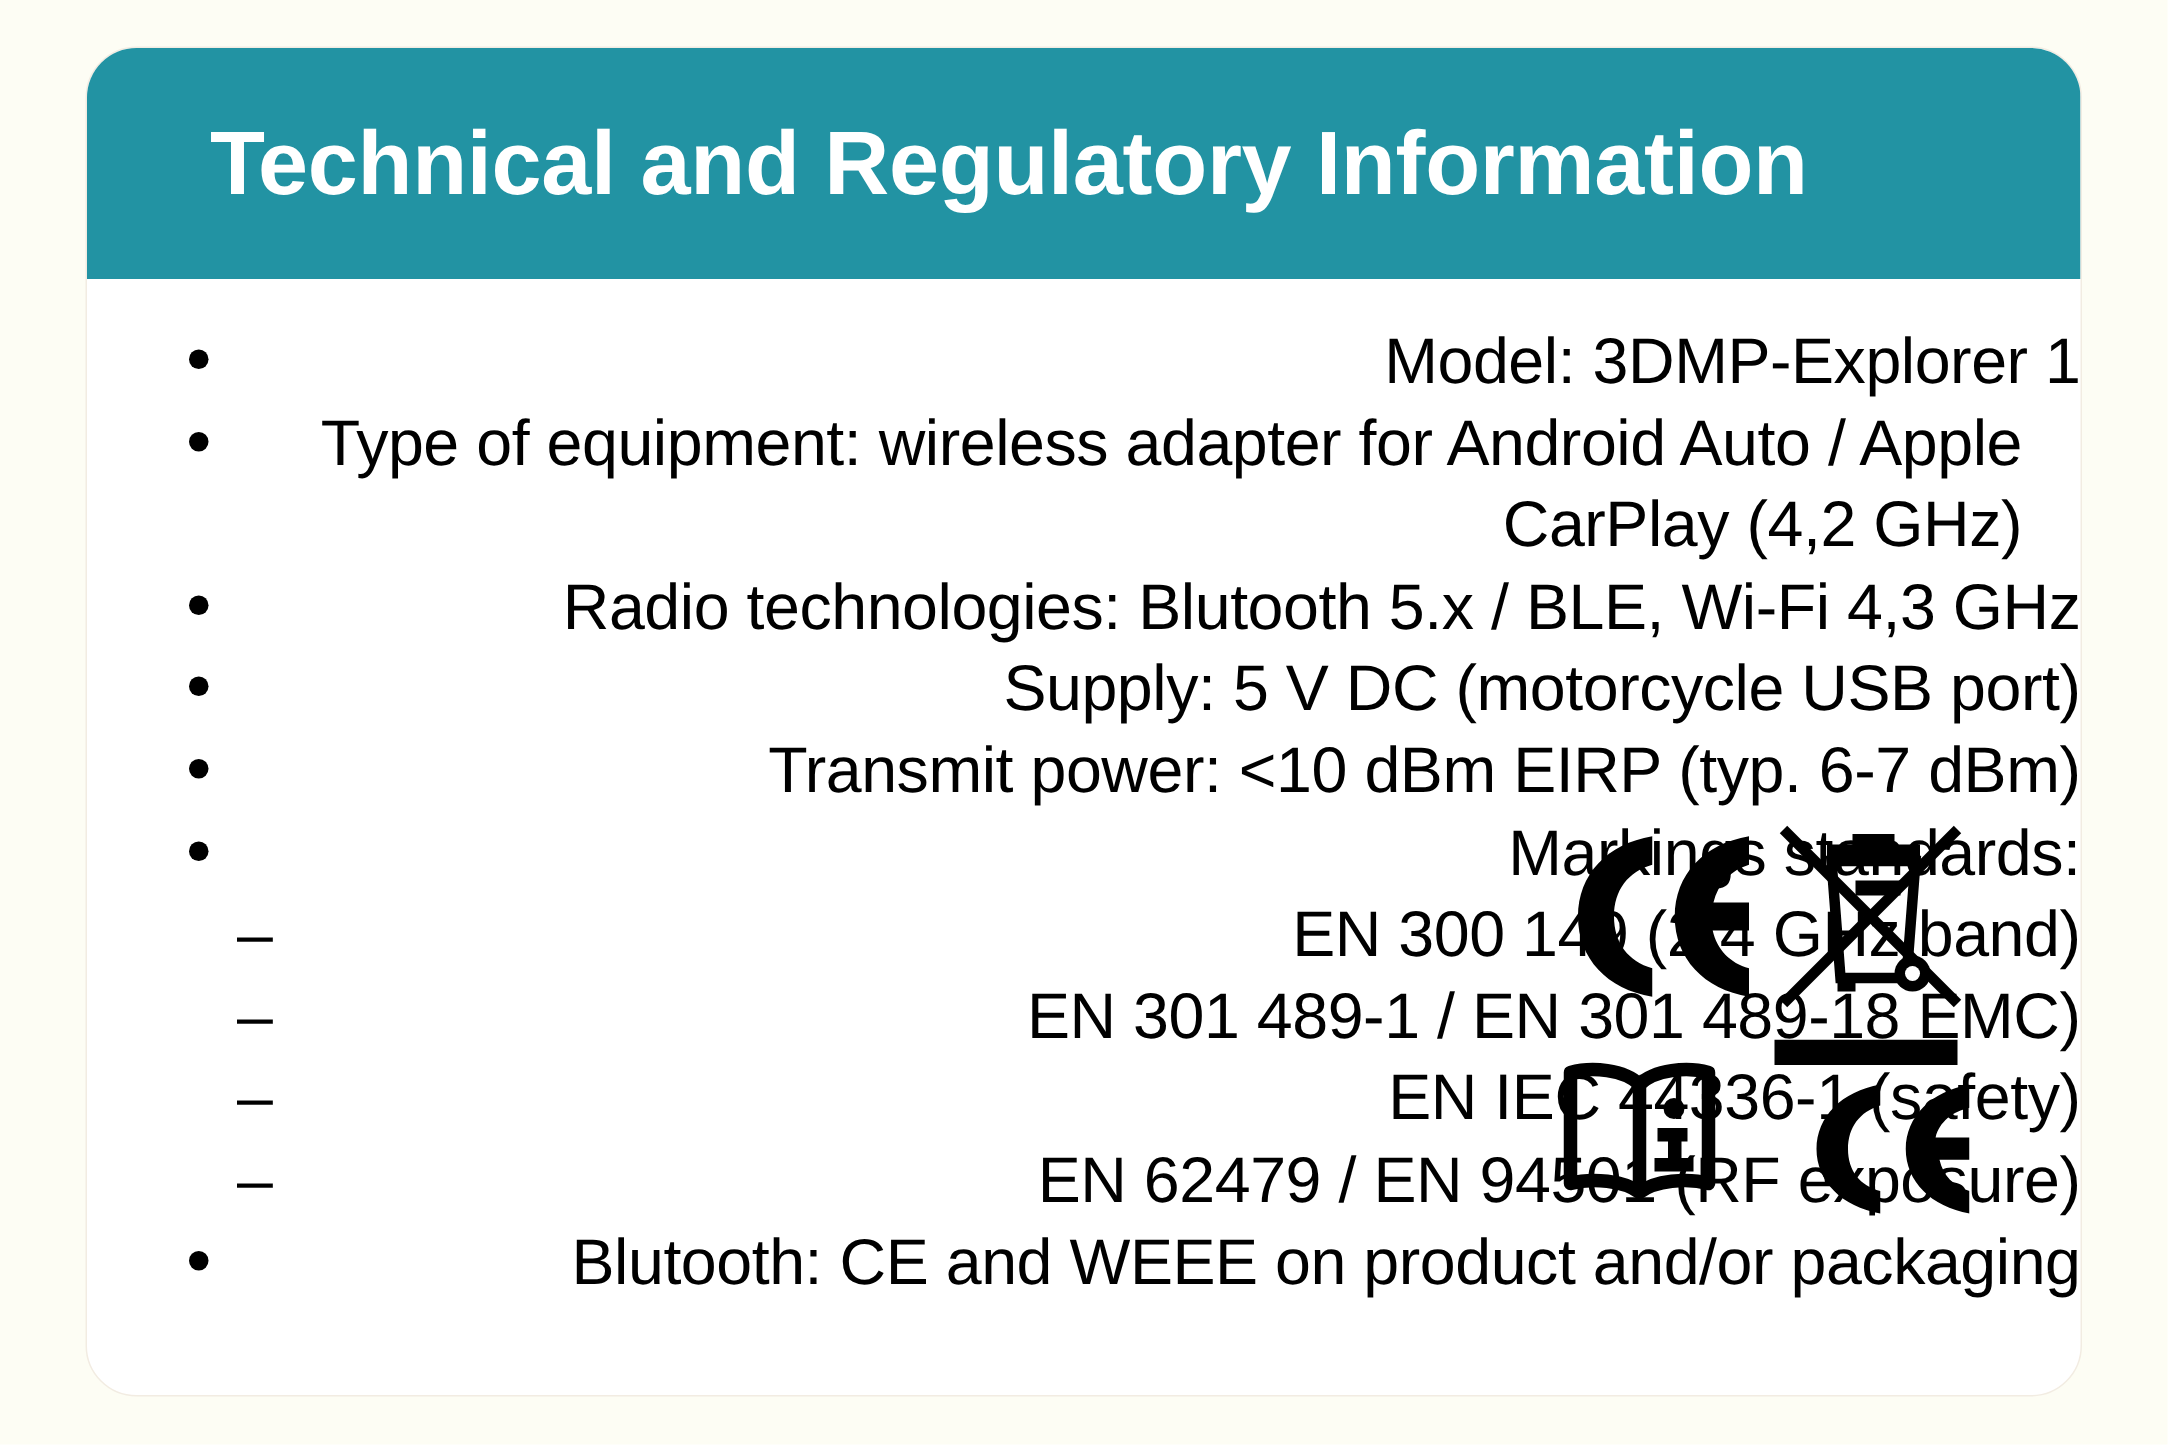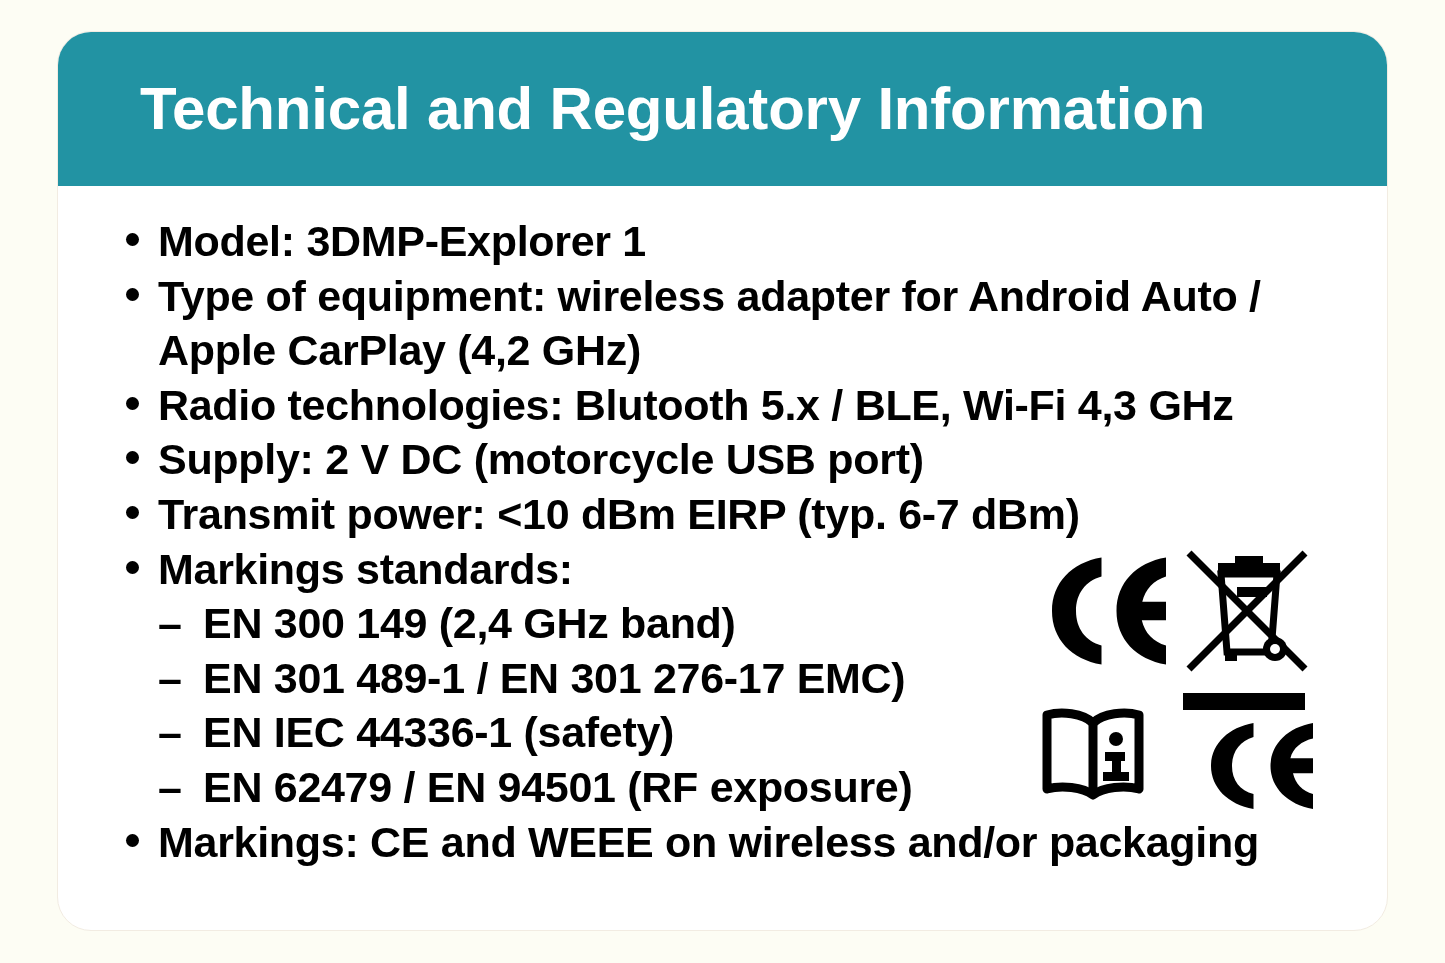--- a/index.html
+++ b/index.html
@@ -11,20 +11,21 @@
     height: 963px;
     background: #fdfdf4;
     font-family: "Liberation Sans", sans-serif;
     overflow: hidden;
   }
 
   #stage {
     position: relative;
     width: 1445px;
     height: 963px;
+    text-align: right;
   }
 
   
   .card {
     position: absolute;
     left: 57px;
     top: 31px;
     width: 1331px;
     height: 900px;
     background: #ffffff;
@@ -65,21 +66,20 @@
     padding: 28px 0 0 0;
   }
 
   
   .spec-list {
     list-style: none;
     margin: 0;
     padding: 0;
     position: relative;
     z-index: 2;
-    font-weight: bold;
   }
 
   .spec-item {
     position: relative;
     padding-left: 100px;
     font-size: 43px;
     color: #000000;
     line-height: 1.27;
     margin-bottom: 0px;
     letter-spacing: -0.3px;
@@ -230,54 +230,54 @@
           <span class="spec-text wrap-narrow">Type of equipment: wireless adapter for Android Auto / Apple CarPlay (4,2 GHz)</span>
         </li>
 
         <li class="spec-item">
           <span class="bullet-dot"></span>
           <span class="spec-text">Radio technologies: Blutooth 5.x / BLE, Wi-Fi 4,3 GHz</span>
         </li>
 
         <li class="spec-item">
           <span class="bullet-dot"></span>
-          <span class="spec-text">Supply: 2 V DC (motorcycle USB port)</span>
+          <span class="spec-text">Supply: 5 V DC (motorcycle USB port)</span>
         </li>
 
         <li class="spec-item">
           <span class="bullet-dot"></span>
           <span class="spec-text">Transmit power: &lt;10 dBm EIRP (typ. 6-7 dBm)</span>
         </li>
 
         <li class="spec-item">
           <span class="bullet-dot"></span>
           <span class="spec-text">Markings standards:</span>
 
           <ul class="sub-list">
             <li class="sub-item">
               <span class="dash-mark">–</span>
               <span>EN 300 149 (2,4 GHz band)</span>
             </li>
             <li class="sub-item">
               <span class="dash-mark">–</span>
-              <span>EN 301 489-1 / EN 301 276-17 EMC)</span>
+              <span>EN 301 489-1 / EN 301 489-18 EMC)</span>
             </li>
             <li class="sub-item">
               <span class="dash-mark">–</span>
               <span>EN IEC 44336-1 (safety)</span>
             </li>
             <li class="sub-item">
               <span class="dash-mark">–</span>
               <span>EN 62479 / EN 94501 (RF exposure)</span>
             </li>
           </ul>
         </li>
 
         <li class="spec-item">
           <span class="bullet-dot"></span>
-          <span class="spec-text">Markings: CE and WEEE on wireless and/or packaging</span>
+          <span class="spec-text">Blutooth: CE and WEEE on product and/or packaging</span>
         </li>
 
       </ul>
 
     </div>
   </div>
 </div>
 
 </body></html>

